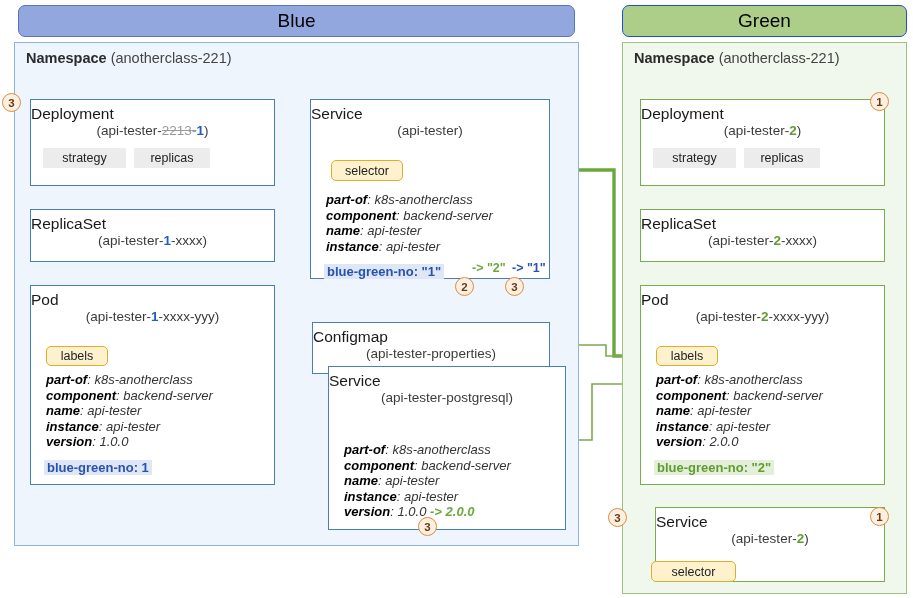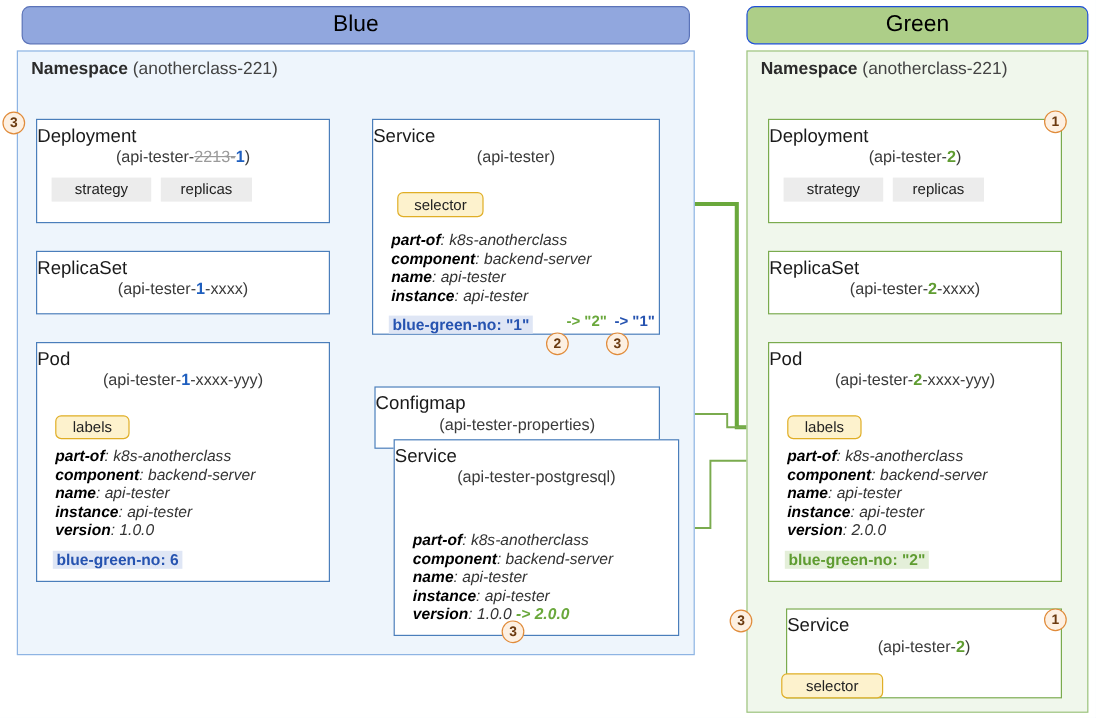--- a/index.html
+++ b/index.html
@@ -147,21 +147,21 @@
     </div>
     <div class="abs chip" style="left:15px;top:60px;width:62px;height:20px;">labels</div>
     <div class="abs" style="left:15px;top:86px;">
       <div class="kv"><b>part-of</b>: <span>k8s-anotherclass</span></div>
       <div class="kv"><b>component</b>: <span>backend-server</span></div>
       <div class="kv"><b>name</b>: <span>api-tester</span></div>
       <div class="kv"><b>instance</b>: <span>api-tester</span></div>
       <div class="kv"><b>version</b>: <span>1.0.0</span></div>
     </div>
     <div class="abs" style="left:13px;top:172px;width:148px;">
-      <span class="hl-blue" style="font-size:13px;">blue-green-no:  6</span>
+      <span class="hl-blue" style="font-size:13px;">blue-green-no:  1</span>
     </div>
   </div>
 
 
   <div class="abs box" style="left:310px;top:99px;width:240px;height:180px;">
     <div class="box-title">Service</div>
     <div class="box-sub">(api-tester)</div>
     <div class="abs chip" style="left:20px;top:60px;width:72px;height:21px;">selector</div>
     <div class="abs" style="left:15px;top:92px;">
       <div class="kv"><b>part-of</b>: <span>k8s-anotherclass</span></div>

